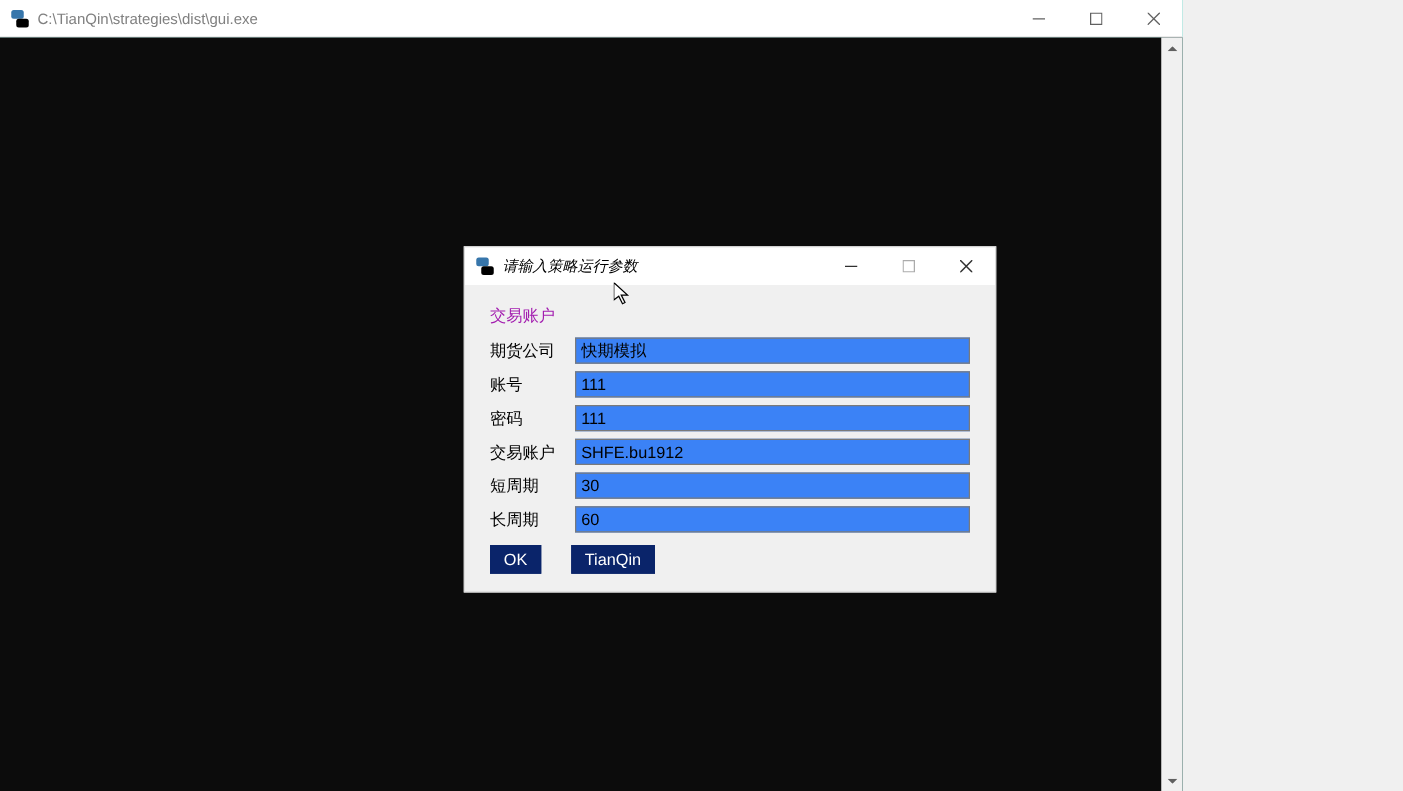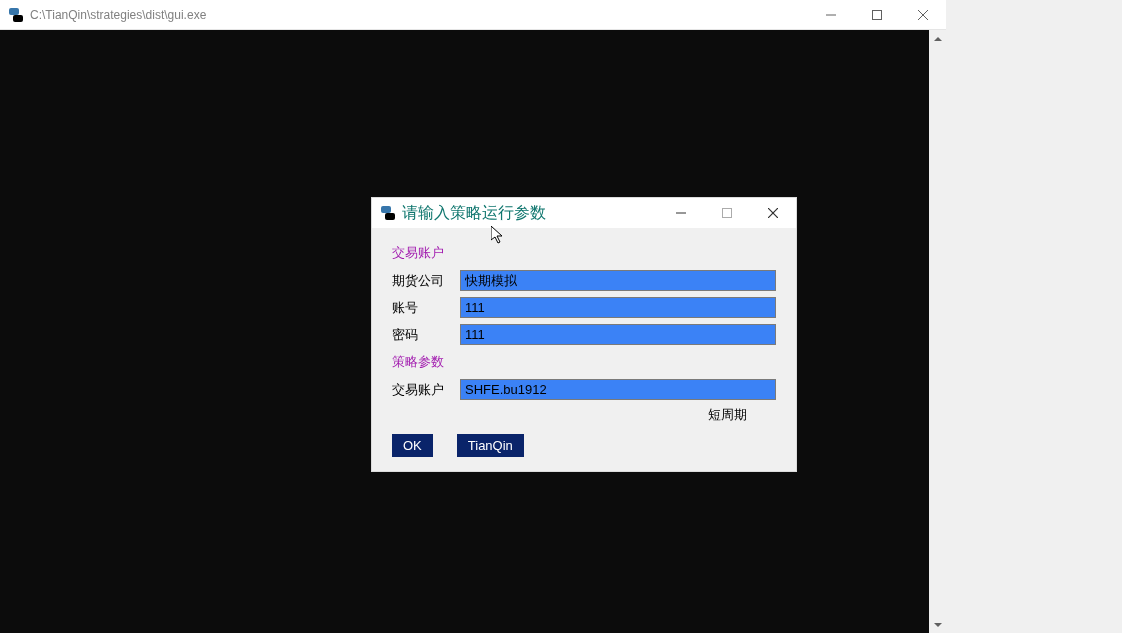--- a/index.html
+++ b/index.html
@@ -91,23 +91,24 @@
     .dialog-titlebar {
       height: 30px;
       background: #fff;
       display: flex;
       align-items: center;
     }
     .dialog-titlebar .app-icon {
       width: 16px; height: 16px; margin: 0 6px 0 8px;
     }
     .dialog-title {
-      font-size: 16px;
-      color: #0f766e;
-      flex: 1;
+      font-size: 12px;
+      color: #000000;
+      flex: 1;
+      font-style: italic;
     }
     .dialog-body {
       padding: 12px 20px 14px 20px;
       font-size: 13px;
     }
     .section-label {
       font-size: 13px;
       margin: 4px 0 8px 0;
       color: #a21caf;
     }
@@ -234,28 +235,32 @@
     </div>
     <div class="form-row">
       <div class="form-label">账号</div>
       <input class="form-input" type="text" value="111" style="">
     </div>
     <div class="form-row">
       <div class="form-label">密码</div>
       <input class="form-input" type="text" value="111" style="">
     </div>
 
-    <div class="section-label" style="margin-top:8px">策略参数</div>
 
     <div class="form-row">
       <div class="form-label">交易账户</div>
       <input class="form-input" type="text" value="SHFE.bu1912" style="">
     </div>
     <div class="form-row">
       <div class="form-label">短周期</div>
+      <input class="form-input" type="text" value="30" style="">
+    </div>
+    <div class="form-row">
+      <div class="form-label">长周期</div>
+      <input class="form-input" type="text" value="60" style="">
     </div>
 
     <div class="button-row">
       <button class="btn">OK</button>
       <button class="btn">TianQin</button>
     </div>
   </div>
 </div>
 
 <svg class="cursor" width="16" height="20" viewBox="0 0 16 20">

